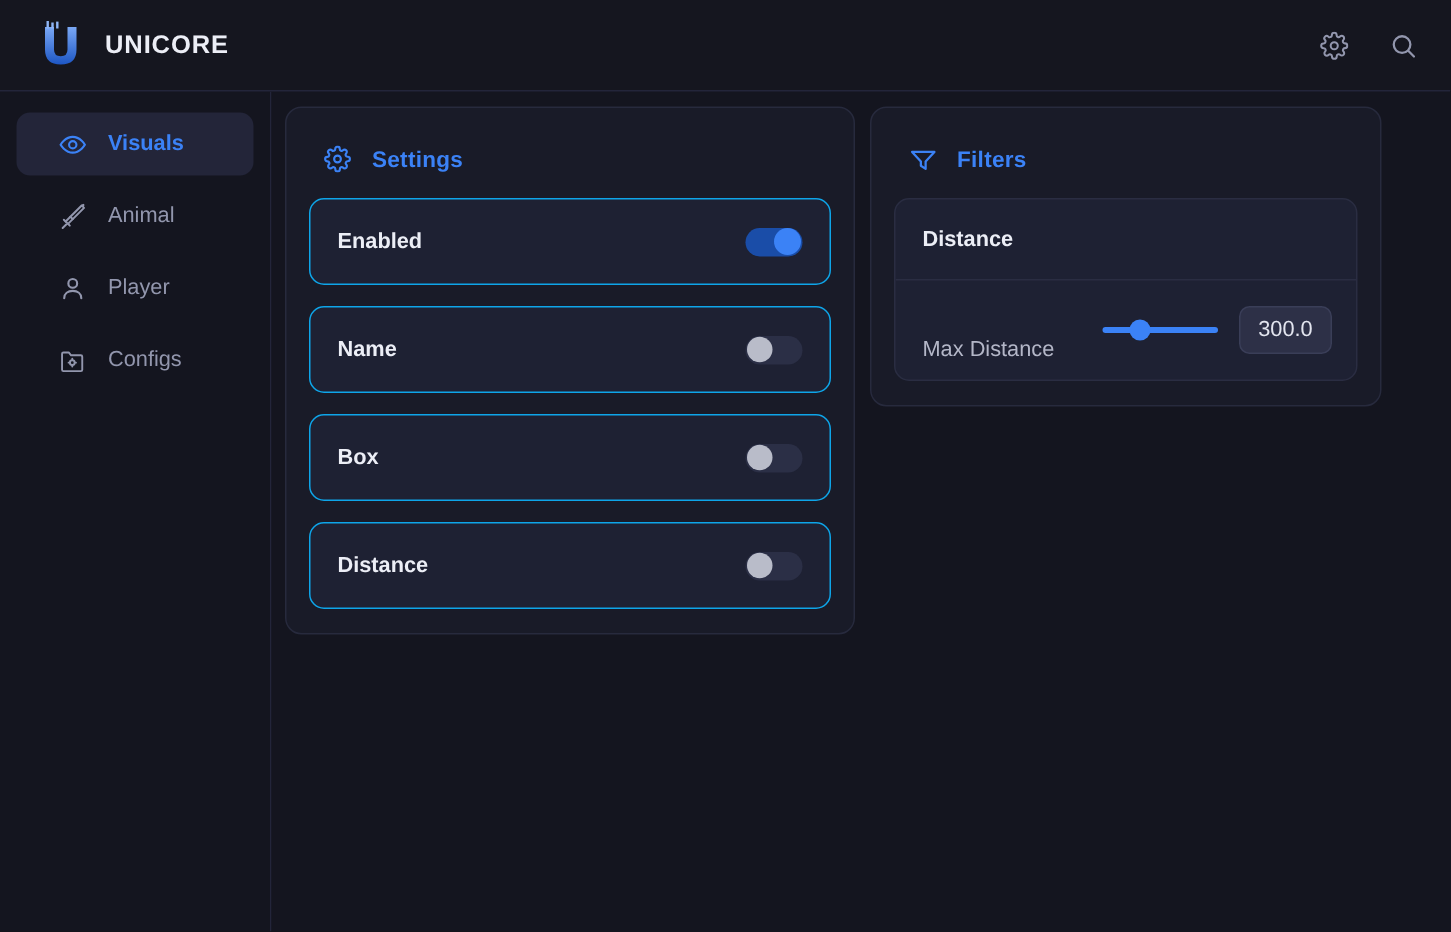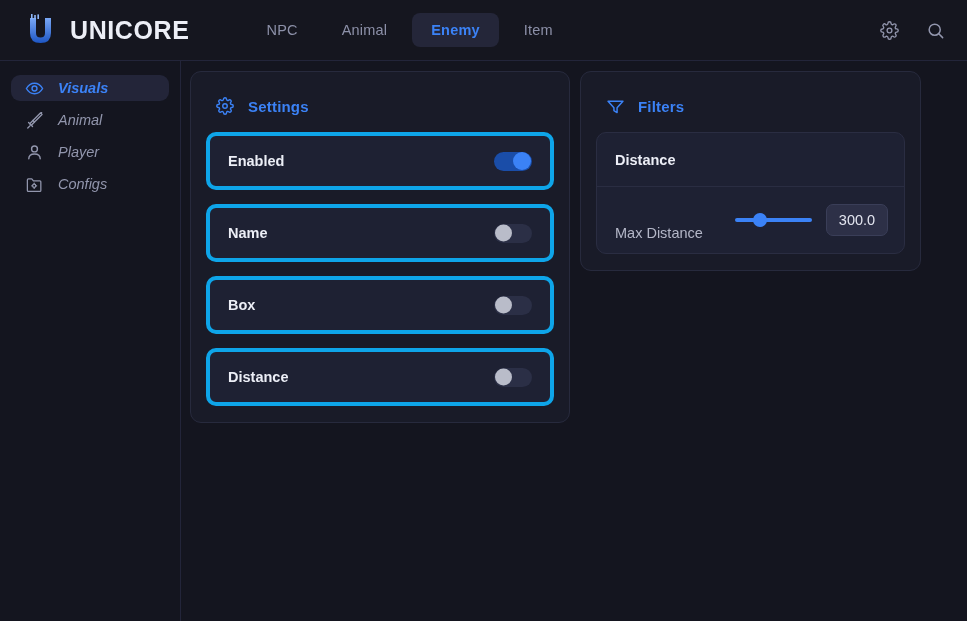--- a/index.html
+++ b/index.html
@@ -39,21 +39,21 @@
     gap: 14px;
   }
 
   .logo-mark {
     width: 30px;
     height: 32px;
     display: block;
   }
 
   .brand-name {
-    font-size: 25px;
+    font-size: 17px;
     font-weight: bold;
     letter-spacing: 0.6px;
     color: #eceef6;
   }
 
   .tabs {
     display: flex;
     align-items: center;
     gap: 6px;
     margin-left: 58px;
@@ -106,28 +106,27 @@
     min-width: 181px;
     background: #14151f;
     border-right: 1px solid #23253a;
     padding: 14px 11px 0 11px;
   }
 
   .nav-item {
     display: flex;
     align-items: center;
     gap: 14px;
-    height: 26px;
-    padding: 0 13px;
+    height: 42px;
+    padding: 0 27px;
     border-radius: 9px;
     margin-bottom: 6px;
     cursor: pointer;
     color: #9296ad;
     font-size: 14.5px;
-    font-style: italic;
   }
 
   .nav-item.active {
     background: #232539;
     color: #3b82f6;
     font-weight: bold;
   }
 
   .nav-icon {
     width: 20px;
@@ -177,21 +176,21 @@
     height: 20px;
     display: flex;
     align-items: center;
     justify-content: center;
     color: #3b82f6;
   }
 
   
   .row-card {
     background: #1e2133;
-    border: 4px solid #0ea5e9;
+    border: 1px solid #0ea5e9;
     border-radius: 10px;
     height: 58px;
     display: flex;
     align-items: center;
     justify-content: space-between;
     padding: 0 18px;
     margin-bottom: 14px;
   }
 
   .row-card:last-child { margin-bottom: 0; }
@@ -328,26 +327,20 @@
           </defs>
           <path d="M4 4 L4 19 Q4 29 14.5 29 Q25 29 25 19 L25 4 L19 4 L19 19 Q19 23.5 14.5 23.5 Q10 23.5 10 19 L10 4 Z" fill="url(#ug)"></path>
           <rect x="5" y="0" width="1.6" height="5" fill="#8fb6f7"></rect>
           <rect x="8.2" y="1" width="1.6" height="4" fill="#8fb6f7"></rect>
           <rect x="11.4" y="0.4" width="1.6" height="4.6" fill="#8fb6f7"></rect>
         </svg>
       </span>
       <span class="brand-name">UNICORE</span>
     </div>
 
-    <div class="tabs">
-      <button class="tab">NPC</button>
-      <button class="tab">Animal</button>
-      <button class="tab active">Enemy</button>
-      <button class="tab">Item</button>
-    </div>
 
     <div class="header-actions">
       <div class="icon-btn">
         <svg width="19" height="19" viewBox="0 0 24 24" fill="none" stroke="currentColor" stroke-width="1.7" stroke-linecap="round" stroke-linejoin="round">
           <circle cx="12" cy="12" r="3"></circle>
           <path d="M19.4 15a1.65 1.65 0 0 0 .33 1.82l.06.06a2 2 0 1 1-2.83 2.83l-.06-.06a1.65 1.65 0 0 0-1.82-.33 1.65 1.65 0 0 0-1 1.51V21a2 2 0 1 1-4 0v-.09A1.65 1.65 0 0 0 9 19.4a1.65 1.65 0 0 0-1.82.33l-.06.06a2 2 0 1 1-2.83-2.83l.06-.06a1.65 1.65 0 0 0 .33-1.82 1.65 1.65 0 0 0-1.51-1H3a2 2 0 1 1 0-4h.09A1.65 1.65 0 0 0 4.6 9a1.65 1.65 0 0 0-.33-1.82l-.06-.06a2 2 0 1 1 2.83-2.83l.06.06A1.65 1.65 0 0 0 9 4.6a1.65 1.65 0 0 0 1-1.51V3a2 2 0 1 1 4 0v.09a1.65 1.65 0 0 0 1 1.51 1.65 1.65 0 0 0 1.82-.33l.06-.06a2 2 0 1 1 2.83 2.83l-.06.06a1.65 1.65 0 0 0-.33 1.82V9a1.65 1.65 0 0 0 1.51 1H21a2 2 0 1 1 0 4h-.09a1.65 1.65 0 0 0-1.51 1z"></path>
         </svg>
       </div>
       <div class="icon-btn">
         <svg width="19" height="19" viewBox="0 0 24 24" fill="none" stroke="currentColor" stroke-width="1.9" stroke-linecap="round">

